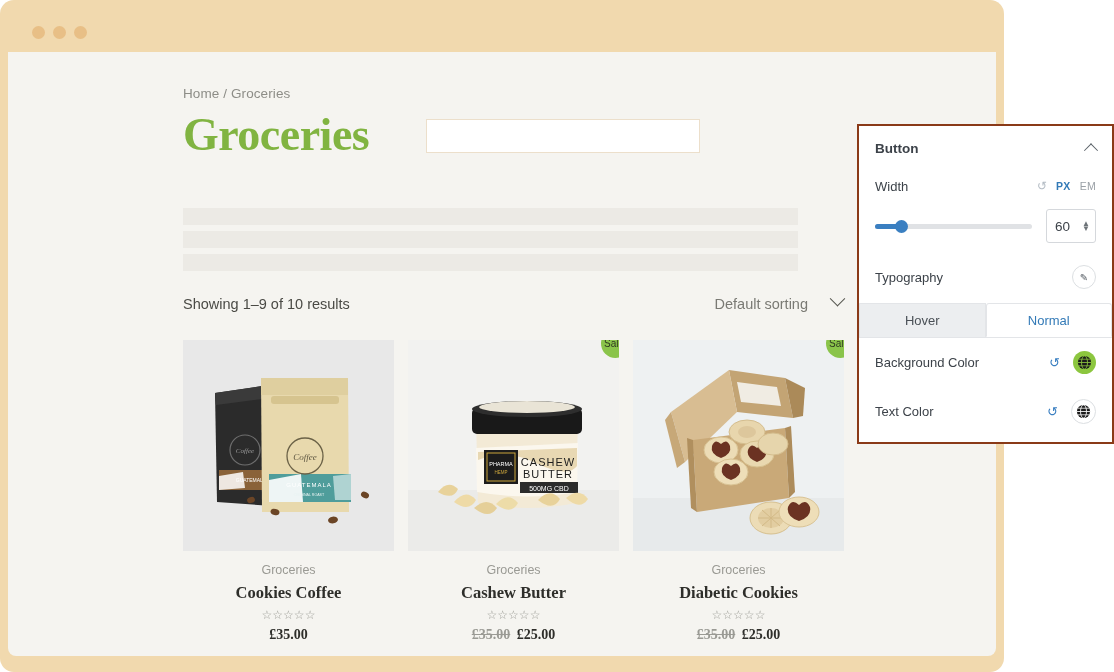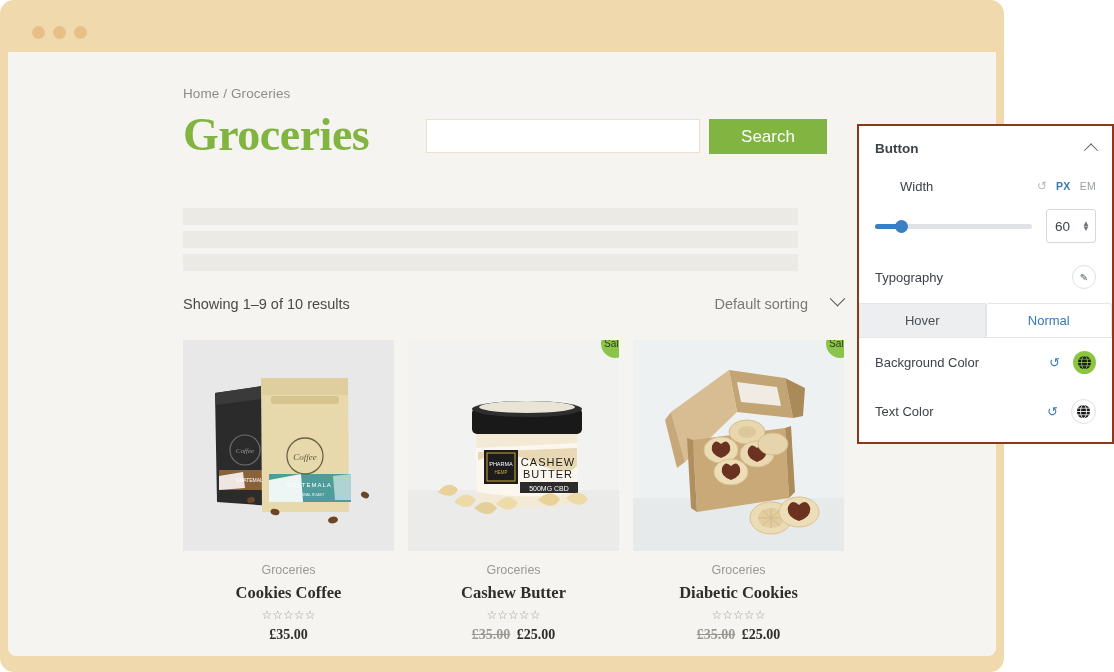--- a/index.html
+++ b/index.html
@@ -271,21 +271,20 @@
     transform: rotate(45deg) translate(1px,1px);
     cursor: pointer;
   }
   .panel-body { padding: 0 16px 6px 16px; }
 
   .ctrl-row {
     display: flex;
     align-items: center;
     justify-content: space-between;
     height: 30px;
-    margin-left: 25px;
   }
   .ctrl-label {
     font-size: 13px;
     color: #3c4249;
   }
   .unit-group {
     display: flex;
     align-items: center;
     gap: 9px;
   }
@@ -450,21 +449,20 @@
   </div>
 
   <div class="browser-content">
     <div class="shop">
 
       <div class="breadcrumb">Home / Groceries</div>
 
       <div class="title-row">
         <div class="page-title">Groceries</div>
         <input class="search-input" type="text" value="" placeholder="" style="">
-        <button class="search-btn">Search</button>
       </div>
 
       <div class="placeholder-bars">
         <div class="bar"></div>
         <div class="bar"></div>
         <div class="bar b3"></div>
       </div>
 
       <div class="results-row">
         <div class="results-count">Showing 1–9 of 10 results</div>

